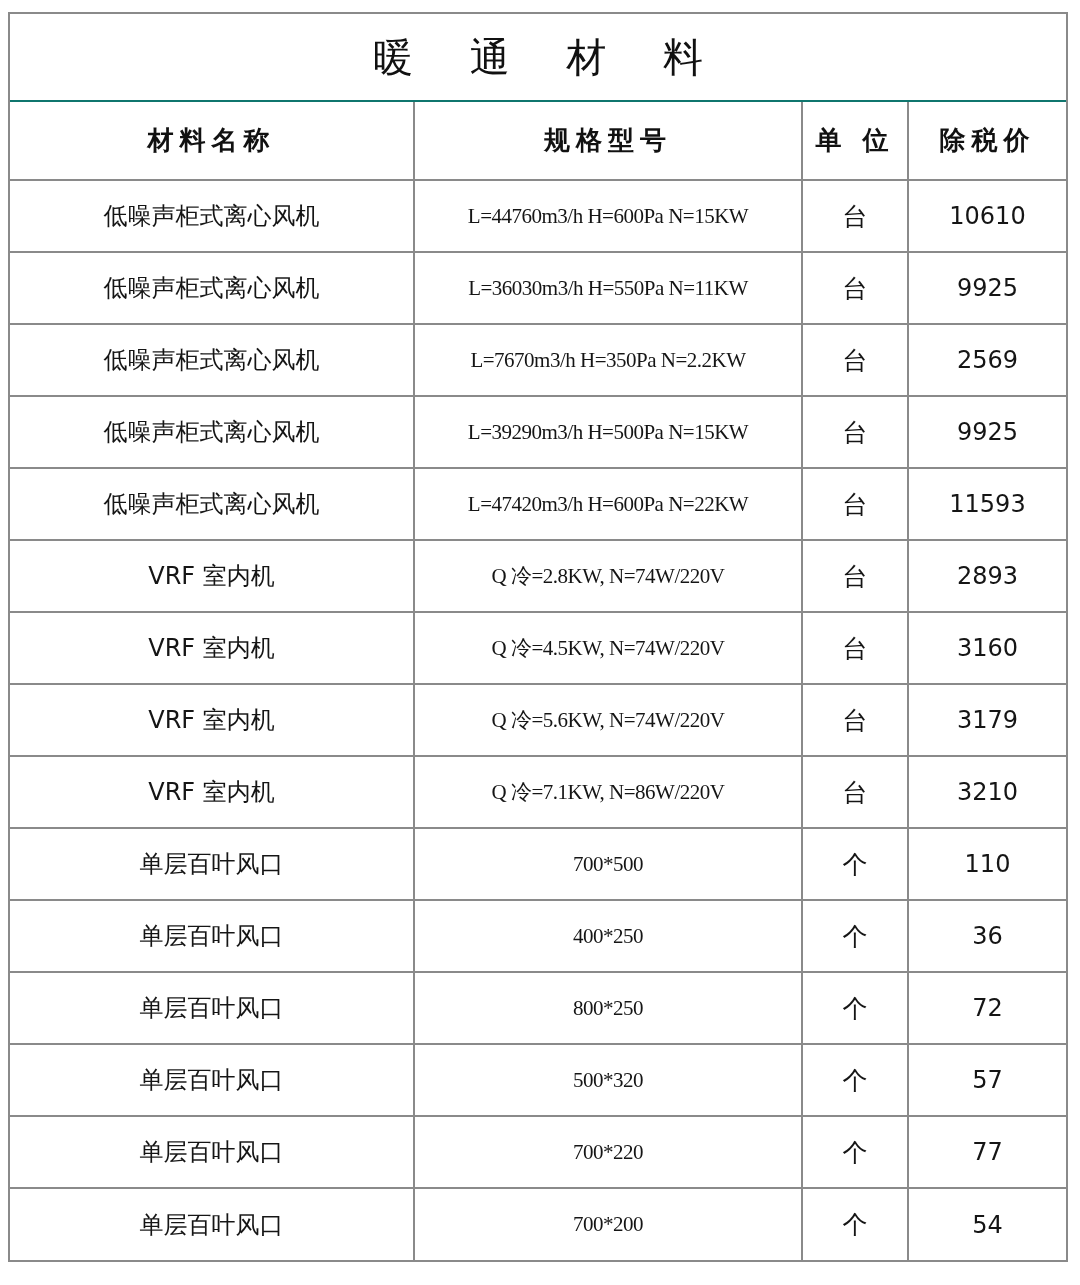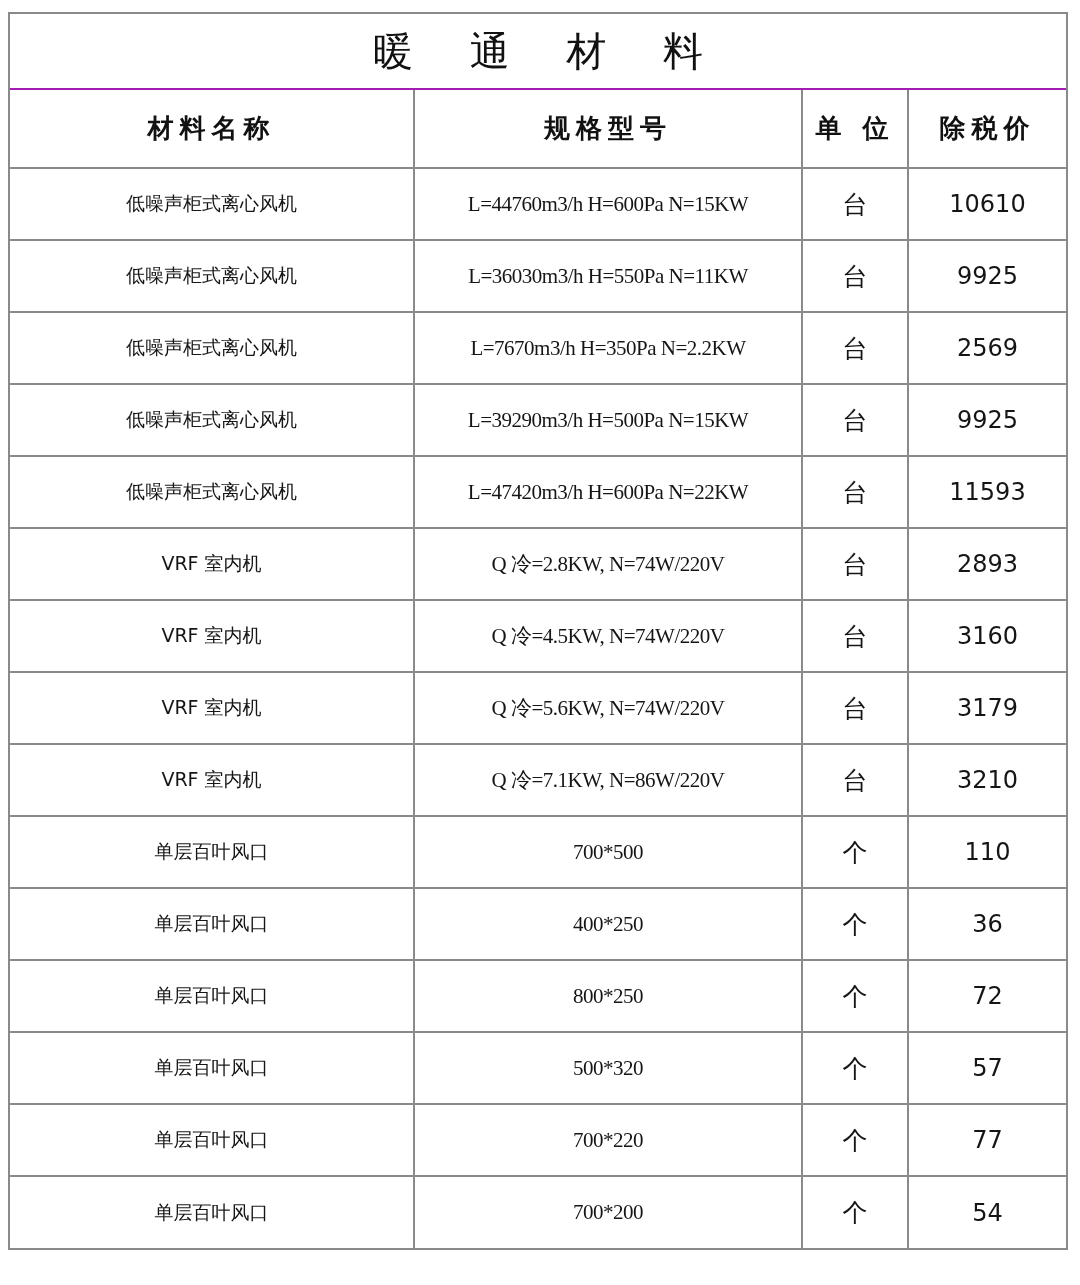--- a/index.html
+++ b/index.html
@@ -17,25 +17,25 @@
     }
     .sheet {
       position: absolute;
       left: 8px;
       top: 12px;
       width: 1060px;
       border: 2px solid #8a8a8a;
       box-sizing: border-box;
     }
     .title-row {
-      height: 76px;
+      height: 88px;
       display: flex;
       align-items: center;
       justify-content: center;
-      border-bottom: 2px solid #a21caf;
+      border-bottom: 2px solid #0f766e;
       box-sizing: border-box;
     }
     .title-row span {
       font-size: 40px;
       letter-spacing: 22px;
       padding-left: 22px;
       font-weight: normal;
       color: #111;
     }
     table {
@@ -59,21 +59,21 @@
     tr:last-child td { border-bottom: none; }
     thead th {
       height: 78px;
       font-size: 26px;
       font-weight: bold;
       letter-spacing: 6px;
       color: #111;
     }
     tbody td {
       height: 72px;
-      font-size: 19px;
+      font-size: 24px;
       color: #151515;
     }
     td.spec {
       font-family: Liberation Serif, serif;
       font-size: 21px;
       letter-spacing: -0.5px;
     }
     td.unit { font-size: 25px; }
     td.price { font-size: 24px; }
   </style>

